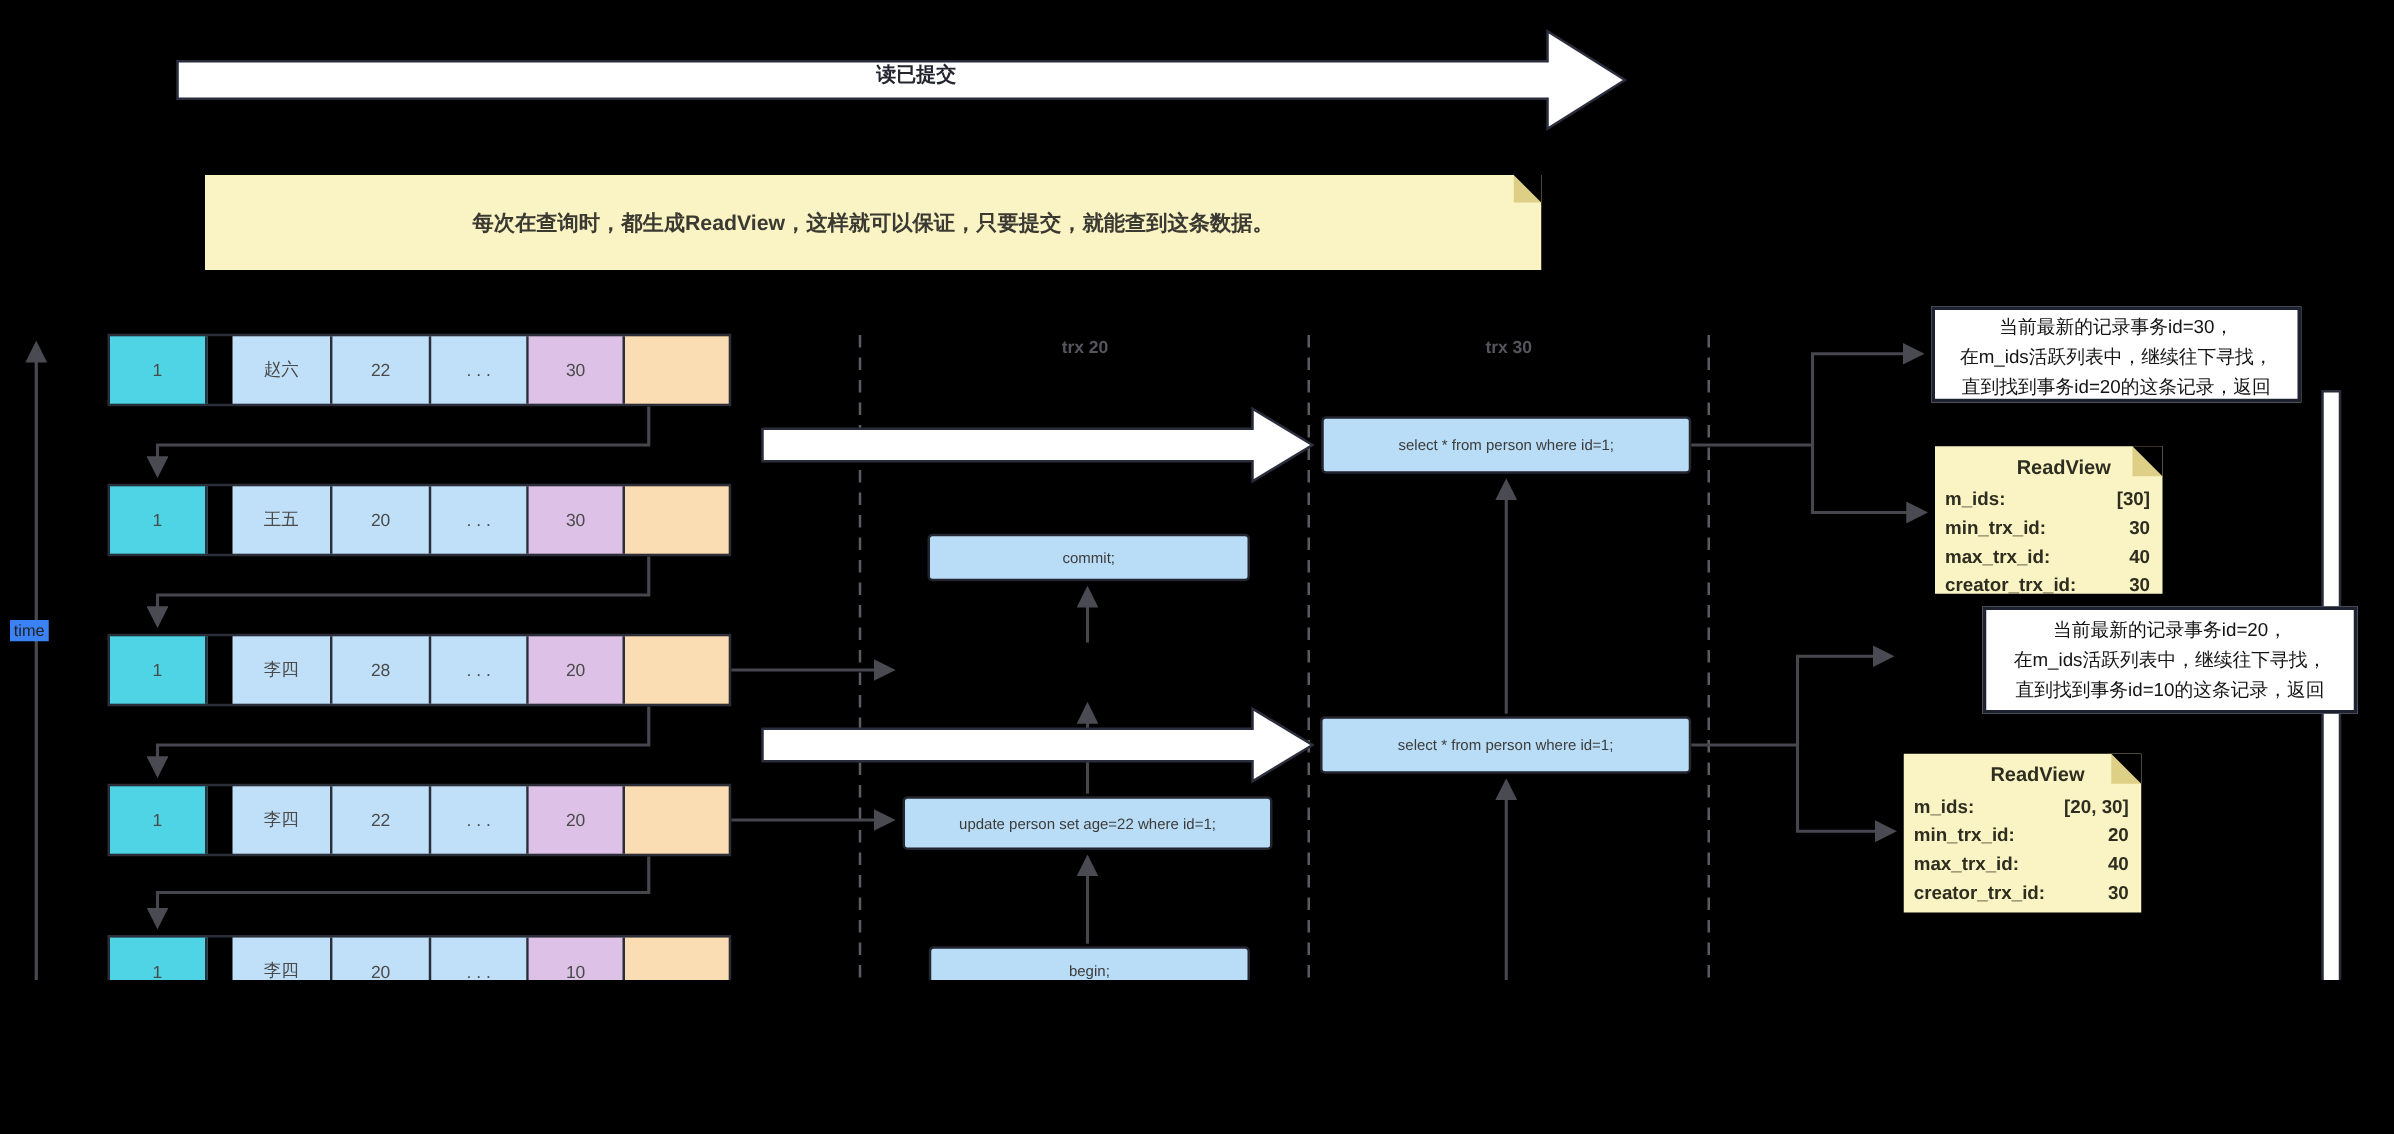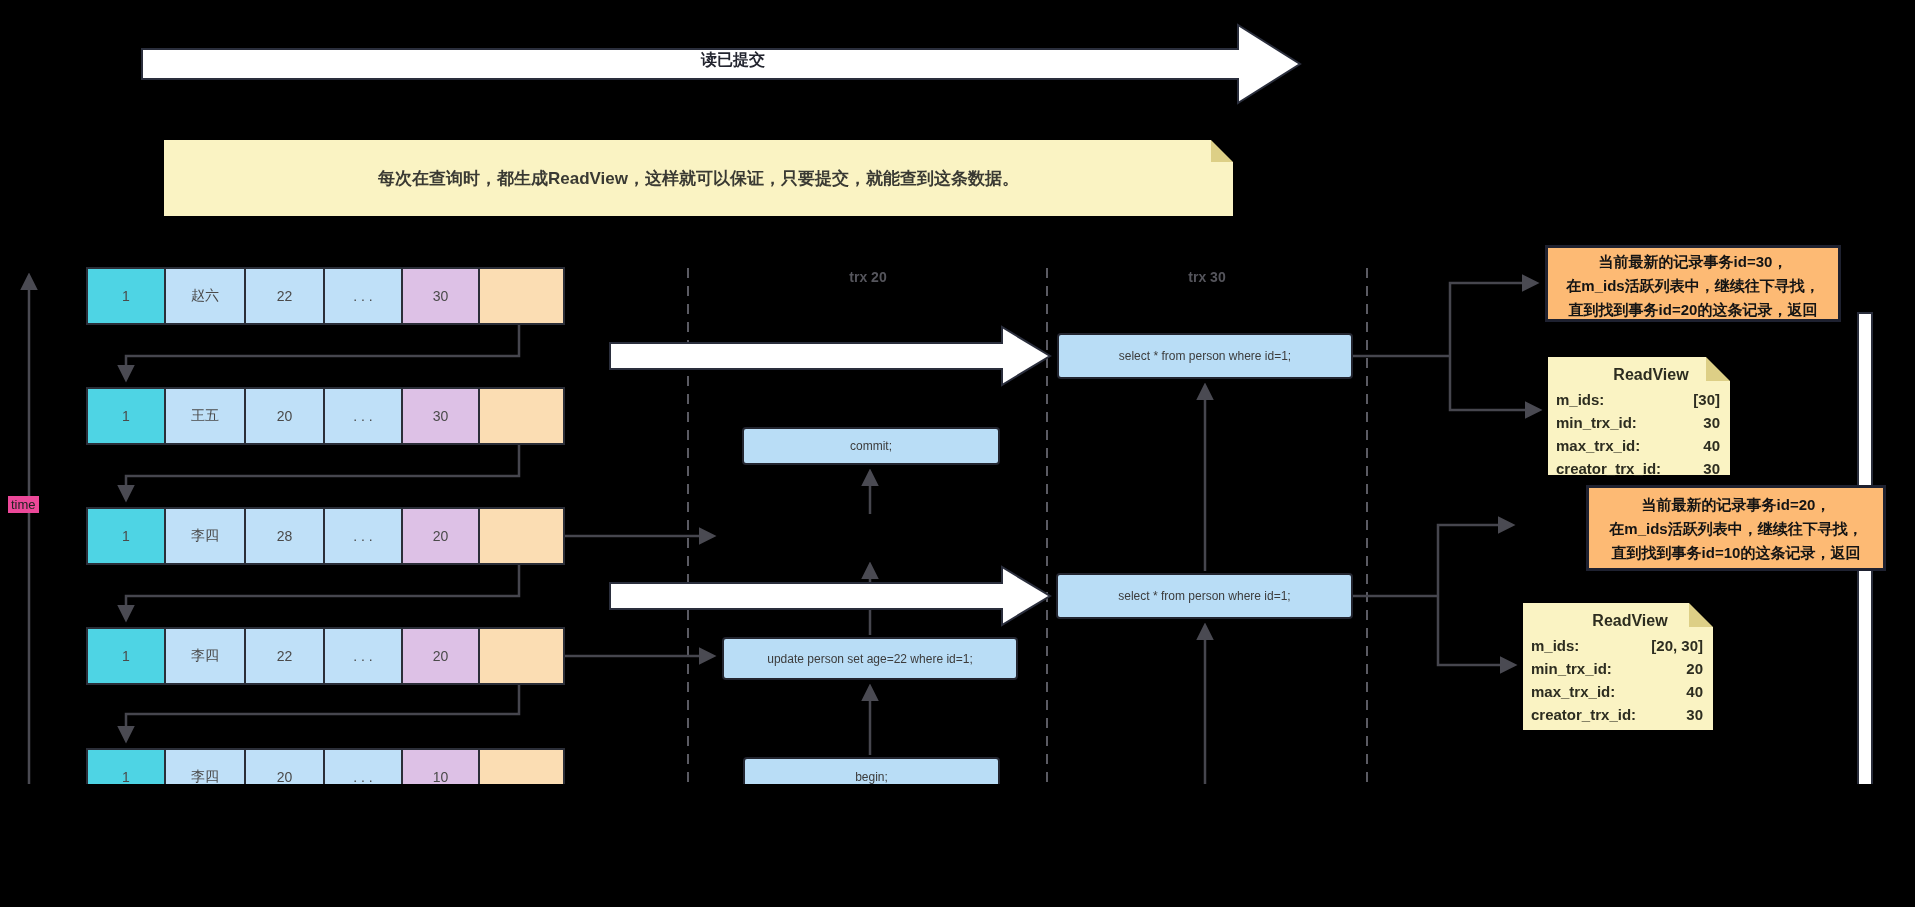--- a/index.html
+++ b/index.html
@@ -27,45 +27,45 @@
         border-right:22px solid #000;border-bottom:22px solid var(--fold);}
   .top-note{left:164px;top:140px;width:1069px;height:76px;display:flex;
             align-items:center;justify-content:center;font-size:17px;font-weight:700;color:#3a3a33;}
 
   
   .vrow{display:flex;height:58px;border:2px solid var(--bc);background:#000;}
   .cell{border-right:2px solid var(--bc);display:flex;align-items:center;justify-content:center;
         font-size:14px;color:#4a4a4a;height:54px;box-sizing:border-box;}
   .cell:last-child{border-right:none;}
   .c-id{background:#4ed4e4;width:78px;}
-  .c-a{background:#bfe0f8;width:80px;}
+  .c-a{background:#bfe0f8;width:80px;margin-left:20px;}
   .c-b{background:#bfe0f8;width:79px;}
   .c-c{background:#bfe0f8;width:78px;}
   .c-trx{background:#ddc1e6;width:77px;}
   .c-roll{background:#fbddb3;width:83px;}
 
   
   .trx-label{width:120px;text-align:center;font-size:14px;font-weight:700;color:#55555c;}
 
   
   .stmt{background:var(--stmt);border:2px solid var(--stmtb);border-radius:4px;
         display:flex;align-items:center;justify-content:center;font-size:12px;color:#3c3c3c;}
 
   
-  .wbox{background:#fdba74;border:3px solid #1e2130;color:#141414;font-weight:700;
+  .wbox{background:#ffffff;border:3px solid #1e2130;color:#141414;font-weight:400;
         font-size:15px;line-height:24px;text-align:center;padding-top:2px;}
 
   
   .note{background:var(--yellow);color:#2d2d20;font-weight:700;}
   .note .fold{border-right-width:24px;border-bottom-width:24px;}
   .note-title{text-align:center;font-size:16px;line-height:26px;padding-top:5px;padding-left:24px;}
   .note-row{display:flex;justify-content:space-between;padding:0 10px 0 8px;
             font-size:15px;line-height:23px;gap:29px;}
 
-  .time-label{left:8px;top:496px;background:#ec4899;color:#222;font-size:13px;padding:0 3px;line-height:17px;}
+  .time-label{left:8px;top:496px;background:#3b82f6;color:#222;font-size:13px;padding:0 3px;line-height:17px;}
   .watermark{left:1808px;top:876px;color:#8f8f97;font-size:13px;}
 </style>
 </head>
 <body>
 
 <div class="stage">
 
   <svg class="overlay" viewBox="0 0 1915 907">
     <defs>
       <marker id="ah" viewBox="0 0 10 10" refX="8" refY="5" markerWidth="7" markerHeight="7" orient="auto-start-reverse">

